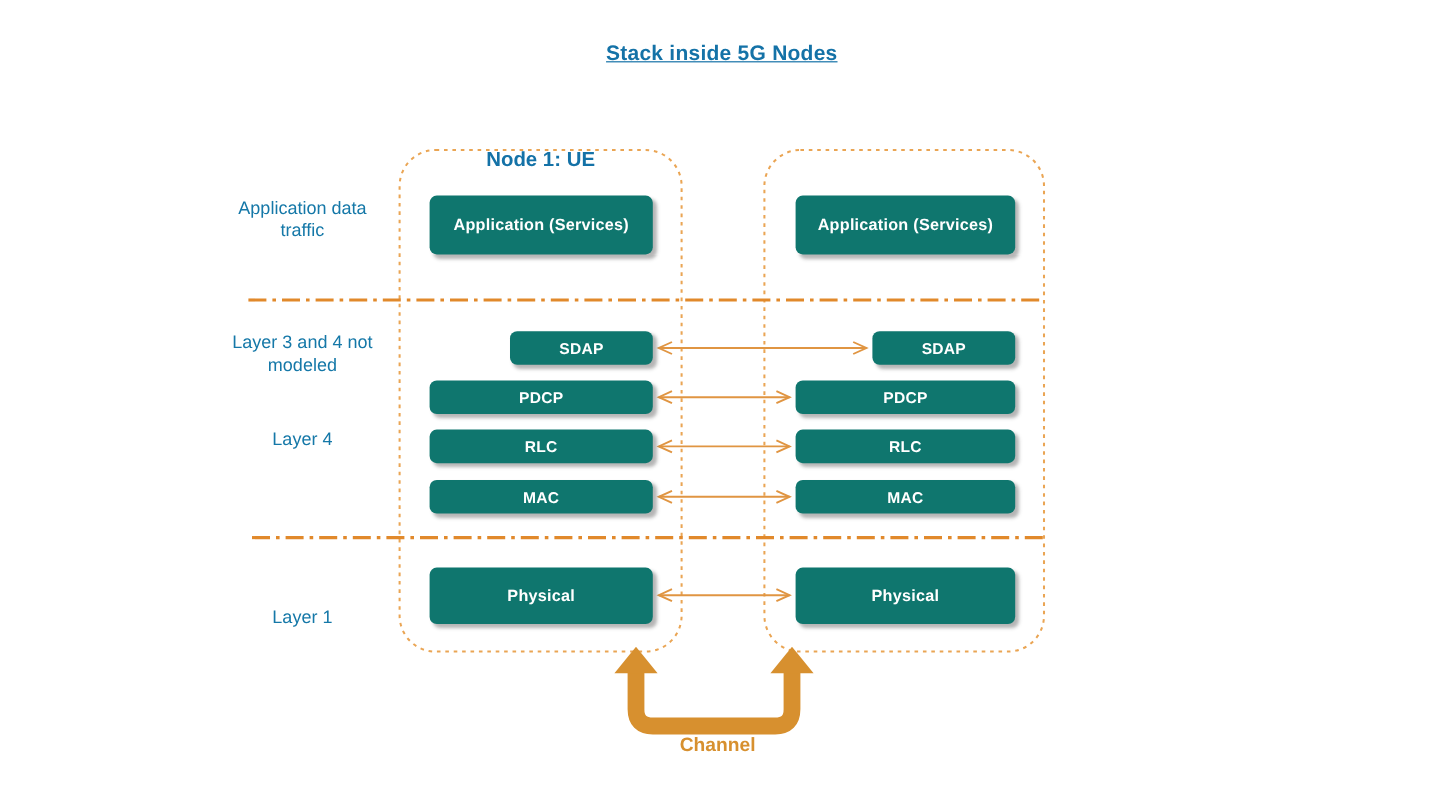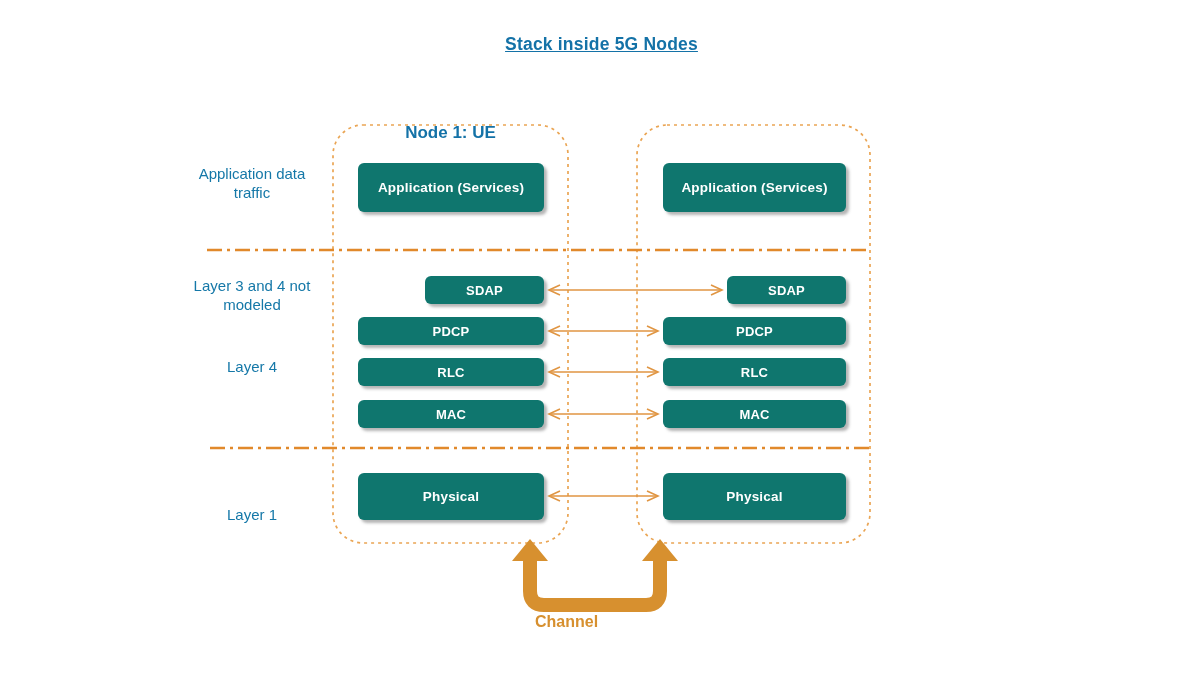--- a/index.html
+++ b/index.html
@@ -49,21 +49,21 @@
     color: #ffffff;
     font-weight: bold;
     font-size: 13px;
     display: flex;
     align-items: center;
     justify-content: center;
     letter-spacing: 0.2px;
   }
   .box.big { font-size: 13.5px; }
   .channel-label {
-    text-align: left;
+    text-align: center;
     font-size: 16px;
     font-weight: bold;
     color: #D7902F;
     z-index: 2;
   }
 </style>
 </head>
 <body>
 
 <div class="canvas">

